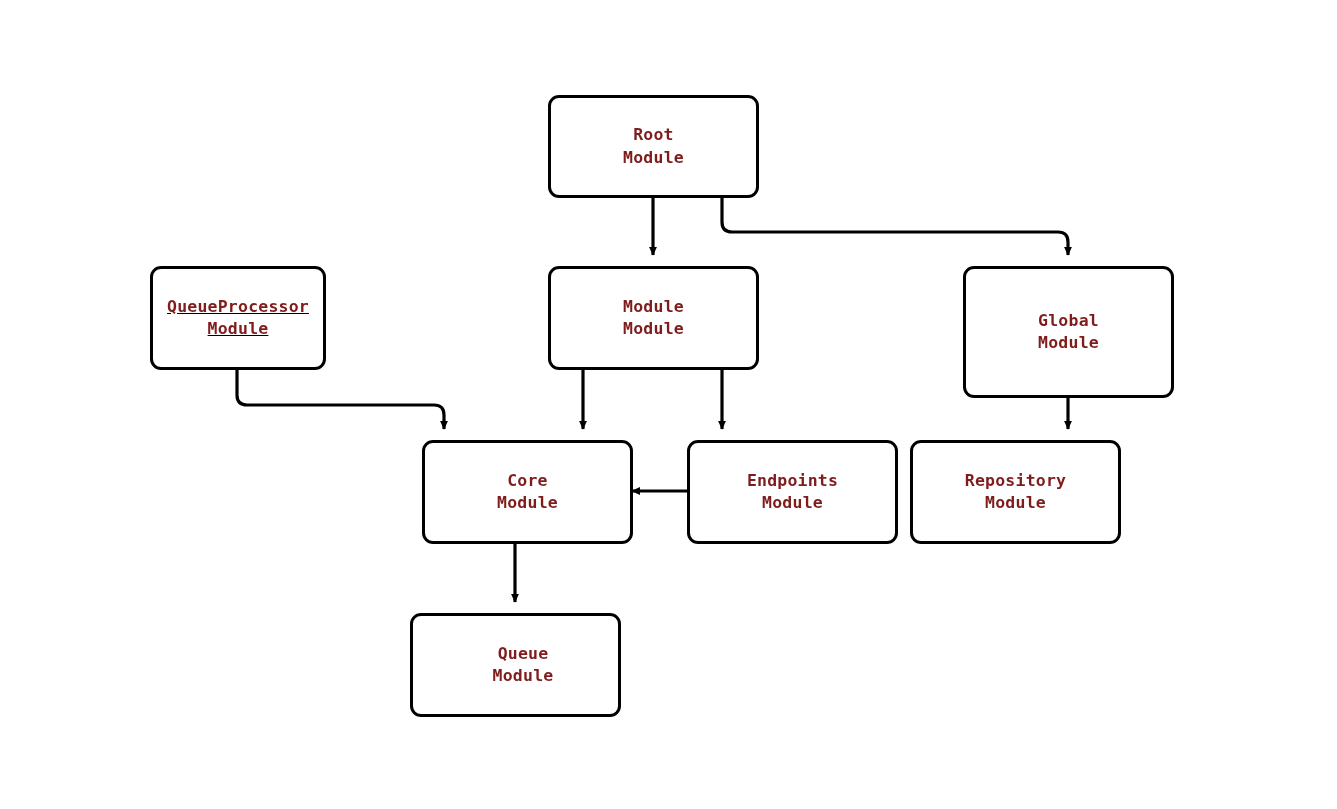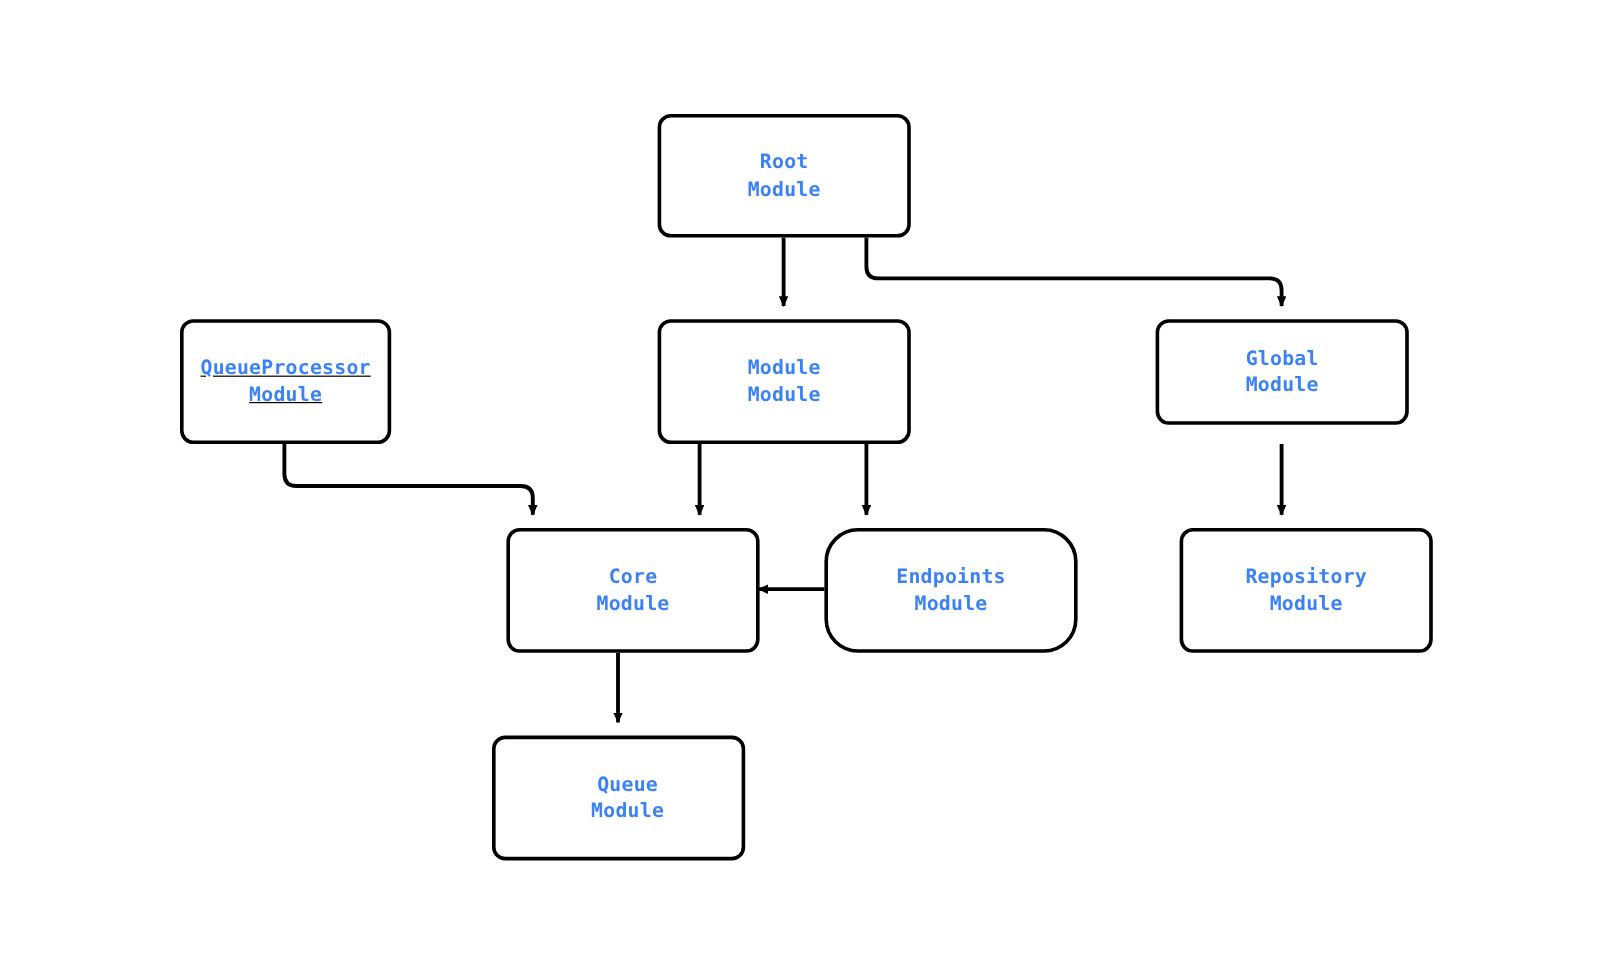--- a/index.html
+++ b/index.html
@@ -35,21 +35,21 @@
     display: flex;
     flex-direction: column;
     align-items: center;
     justify-content: center;
     line-height: 1.36;
   }
   .node-label {
     font-family: "DejaVu Sans Mono", "Liberation Mono", monospace;
     font-size: 16.5px;
     font-weight: 700;
-    color: #3b82f6;
+    color: #7f1d1d;
     letter-spacing: 0.2px;
     text-align: center;
     white-space: nowrap;
   }
 </style>
 </head>
 <body>
 
 <div id="diagram-canvas">
 
@@ -87,36 +87,36 @@
   <div class="node" style="left:150px; top:266px; width:176px; height:104px;text-decoration:underline;">
     <span class="node-label">QueueProcessor</span>
     <span class="node-label">Module</span>
   </div>
 
   <div class="node" style="left:548px; top:266px; width:211px; height:104px;">
     <span class="node-label">Module</span>
     <span class="node-label">Module</span>
   </div>
 
-  <div class="node" style="left:963px; top:266px; width:211px; height:88px;">
+  <div class="node" style="left:963px; top:266px; width:211px; height:132px;">
     <span class="node-label">Global</span>
     <span class="node-label">Module</span>
   </div>
 
   <div class="node" style="left:410px; top:440px; width:211px; height:104px;margin-left:12px;">
     <span class="node-label">Core</span>
     <span class="node-label">Module</span>
   </div>
 
-  <div class="node" style="left:687px; top:440px; width:211px; height:104px;border-radius:28px;">
+  <div class="node" style="left:687px; top:440px; width:211px; height:104px;">
     <span class="node-label">Endpoints</span>
     <span class="node-label">Module</span>
   </div>
 
-  <div class="node" style="left:983px; top:440px; width:211px; height:104px;">
+  <div class="node" style="left:910px; top:440px; width:211px; height:104px;">
     <span class="node-label">Repository</span>
     <span class="node-label">Module</span>
   </div>
 
   <div class="node" style="left:410px; top:613px; width:211px; height:104px;padding-left:15px;">
     <span class="node-label">Queue</span>
     <span class="node-label">Module</span>
   </div>
 
 </div>

